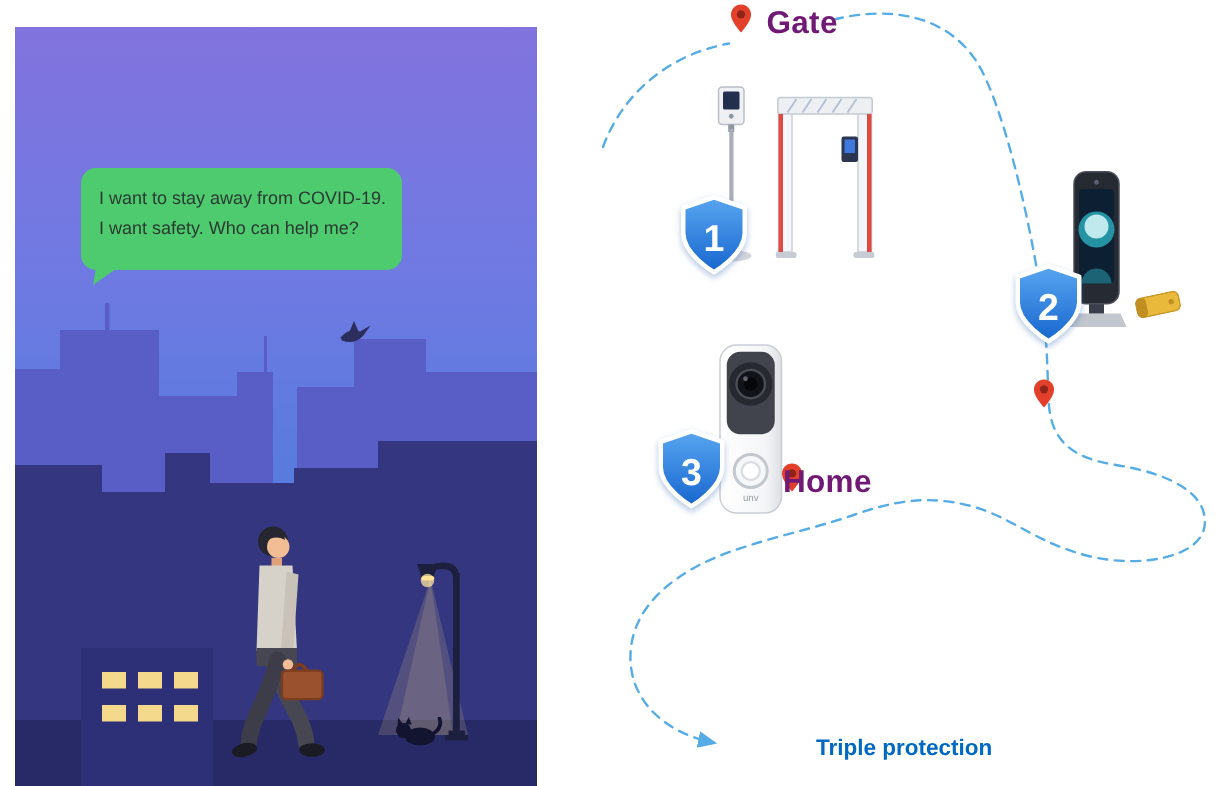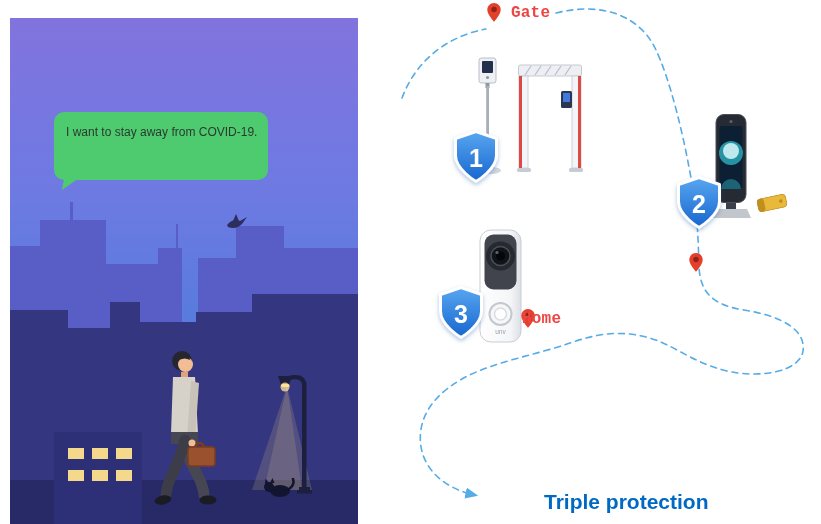--- a/index.html
+++ b/index.html
@@ -16,25 +16,25 @@
   .window{position:absolute;width:16px;height:11px;background:#f4d88c;}
   .bubble{position:absolute;left:44px;top:94px;width:214px;height:68px;background:#4ecb6f;
           border-radius:10px;box-sizing:border-box;padding:11px 12px;color:#2b3a31;
           font-size:12px;line-height:1.65;white-space:nowrap;}
   .bubble-tail{position:absolute;left:52px;top:150px;width:22px;height:22px;background:#4ecb6f;
           clip-path:polygon(0 100%, 18% 0, 100% 30%);}
   .poster-item{position:absolute;}
   
   .route-svg{position:absolute;left:0;top:0;width:821px;height:524px;pointer-events:none;}
   .pin{position:absolute;width:16px;height:21px;}
-  .stop-label{position:absolute;font-size:16px;font-weight:bold;color:#ef4444;letter-spacing:.2px;font-family:Liberation Mono, monospace;}
+  .stop-label{position:absolute;font-size:21px;font-weight:bold;color:#701a75;letter-spacing:.2px;}
   .shield{position:absolute;width:48px;height:56px;filter:drop-shadow(0 2px 2px rgba(30,90,170,.35));}
   .device{position:absolute;}
   .dongle{transform:rotate(-12deg);}
-  .title{position:absolute;left:544px;top:490px;font-size:21px;font-weight:bold;color:#0069c4;}
+  .title{position:absolute;left:544px;top:490px;font-size:15px;font-weight:bold;color:#0069c4;}
 </style>
 </head>
 <body>
 
 <div class="canvas">
 
   <svg width="0" height="0" style="position:absolute" aria-hidden="true">
     <defs>
       <linearGradient id="shieldGrad" x1="0" y1="0" x2="0" y2="1">
         <stop offset="0" stop-color="#58a6f0"></stop>
@@ -116,20 +116,21 @@
       <path d="M47 92 C43 108 38 118 33 129 C30 136 28 142 28 147" stroke="#3d3d49" stroke-width="11" fill="none" stroke-linecap="round"></path>
       <ellipse cx="70" cy="152" rx="8.5" ry="4.5" fill="#1b1b23"></ellipse>
       <ellipse cx="25" cy="152" rx="8.5" ry="4.5" fill="#1b1b23" transform="rotate(-12 25 152)"></ellipse>
       <circle cx="54" cy="95" r="3.5" fill="#f2bc95"></circle>
       <path d="M57 99 q4.5 -8 9.5 0" fill="none" stroke="#7c3d1f" stroke-width="2.5"></path>
       <rect x="50" y="99" width="27" height="19" rx="3" fill="#9a512e" stroke="#7c3d1f" stroke-width="1.5"></rect>
     </svg>
 
     <div class="bubble">
       <div>I want to stay away from COVID-19.</div>
+      <div>I want safety. Who can help me?</div>
     </div>
     <div class="bubble-tail"></div>
   </div>
 
   <svg class="route-svg" viewBox="0 0 821 524">
     <path d="M402 98 C416 60 448 36 486 29" fill="none" stroke="#56ace6" stroke-width="1.6" stroke-dasharray="6 5" stroke-linecap="round"></path>
     <path d="M556 13 C600 2 638 14 655 48 C670 78 685 140 693 190 C698 220 698 240 699 266
              C700 292 712 305 744 310 C782 316 806 330 803 351 C800 371 762 379 727 371
              C690 362 674 344 646 337 C618 330 596 334 570 343 C536 355 492 362 462 379
              C430 397 417 421 421 447 C425 471 446 489 475 495" fill="none" stroke="#56ace6" stroke-width="1.6" stroke-dasharray="6 5" stroke-linecap="round" marker-end="url(#routeArrow)"></path>

